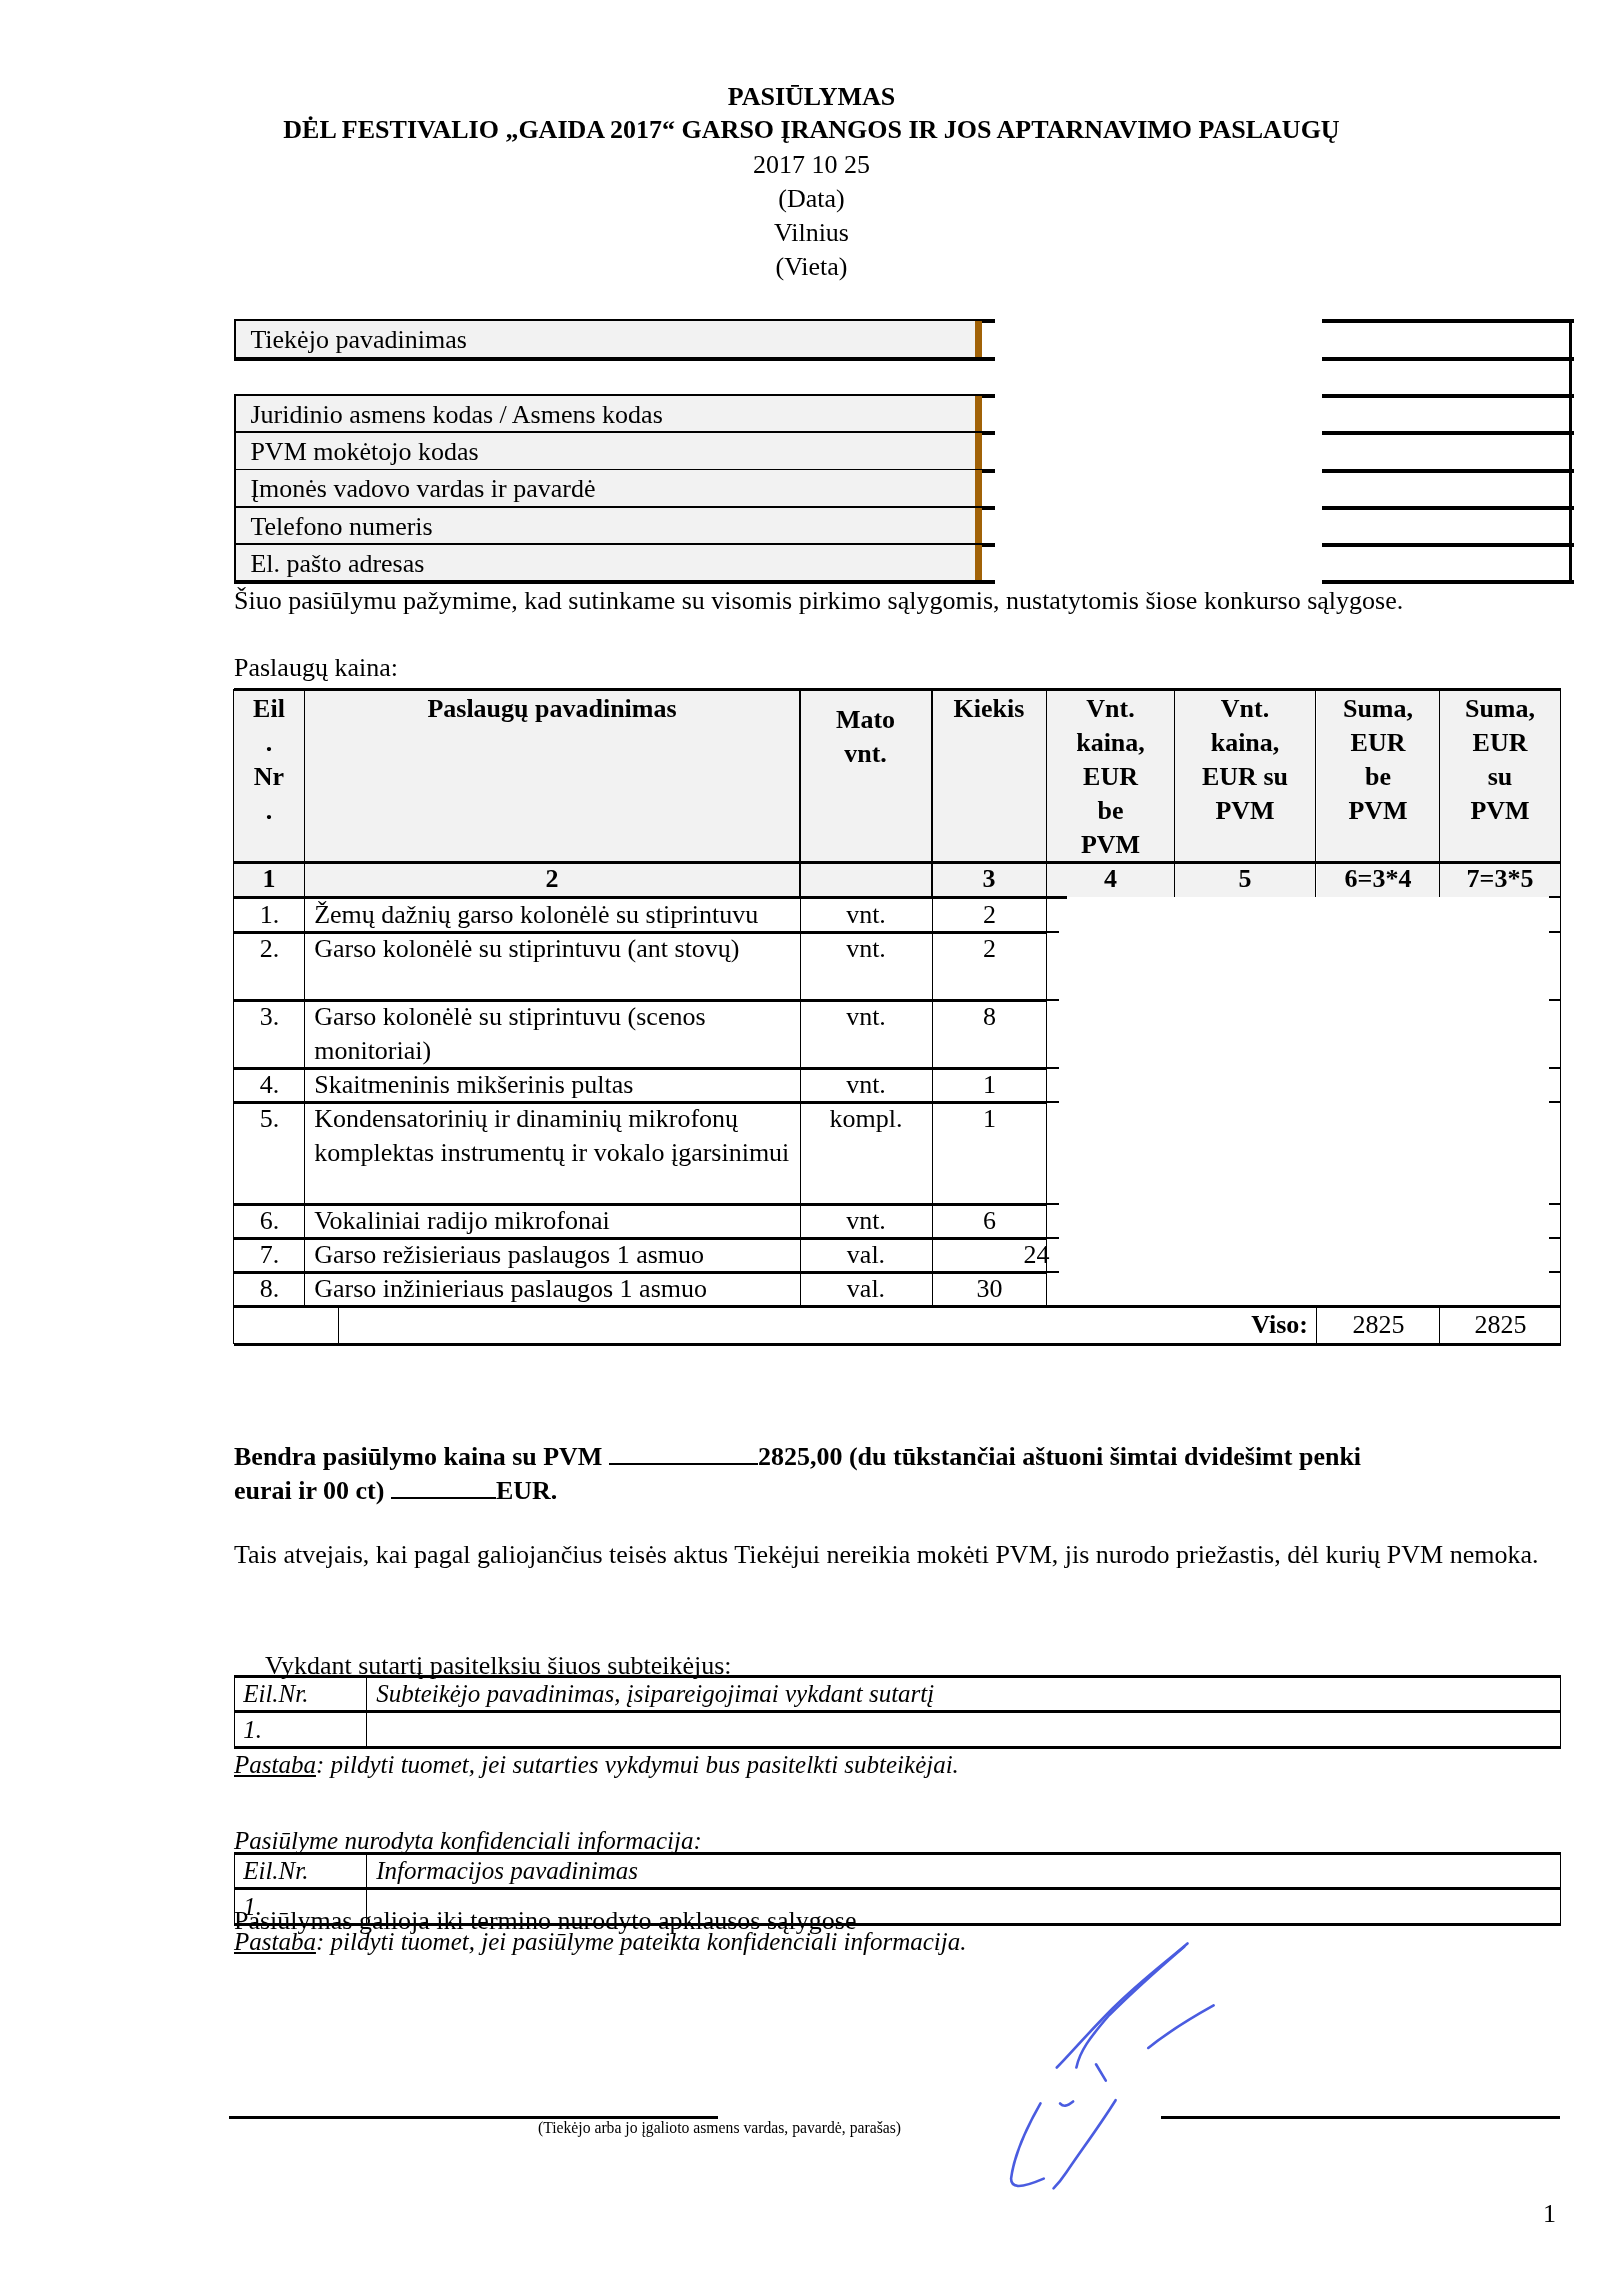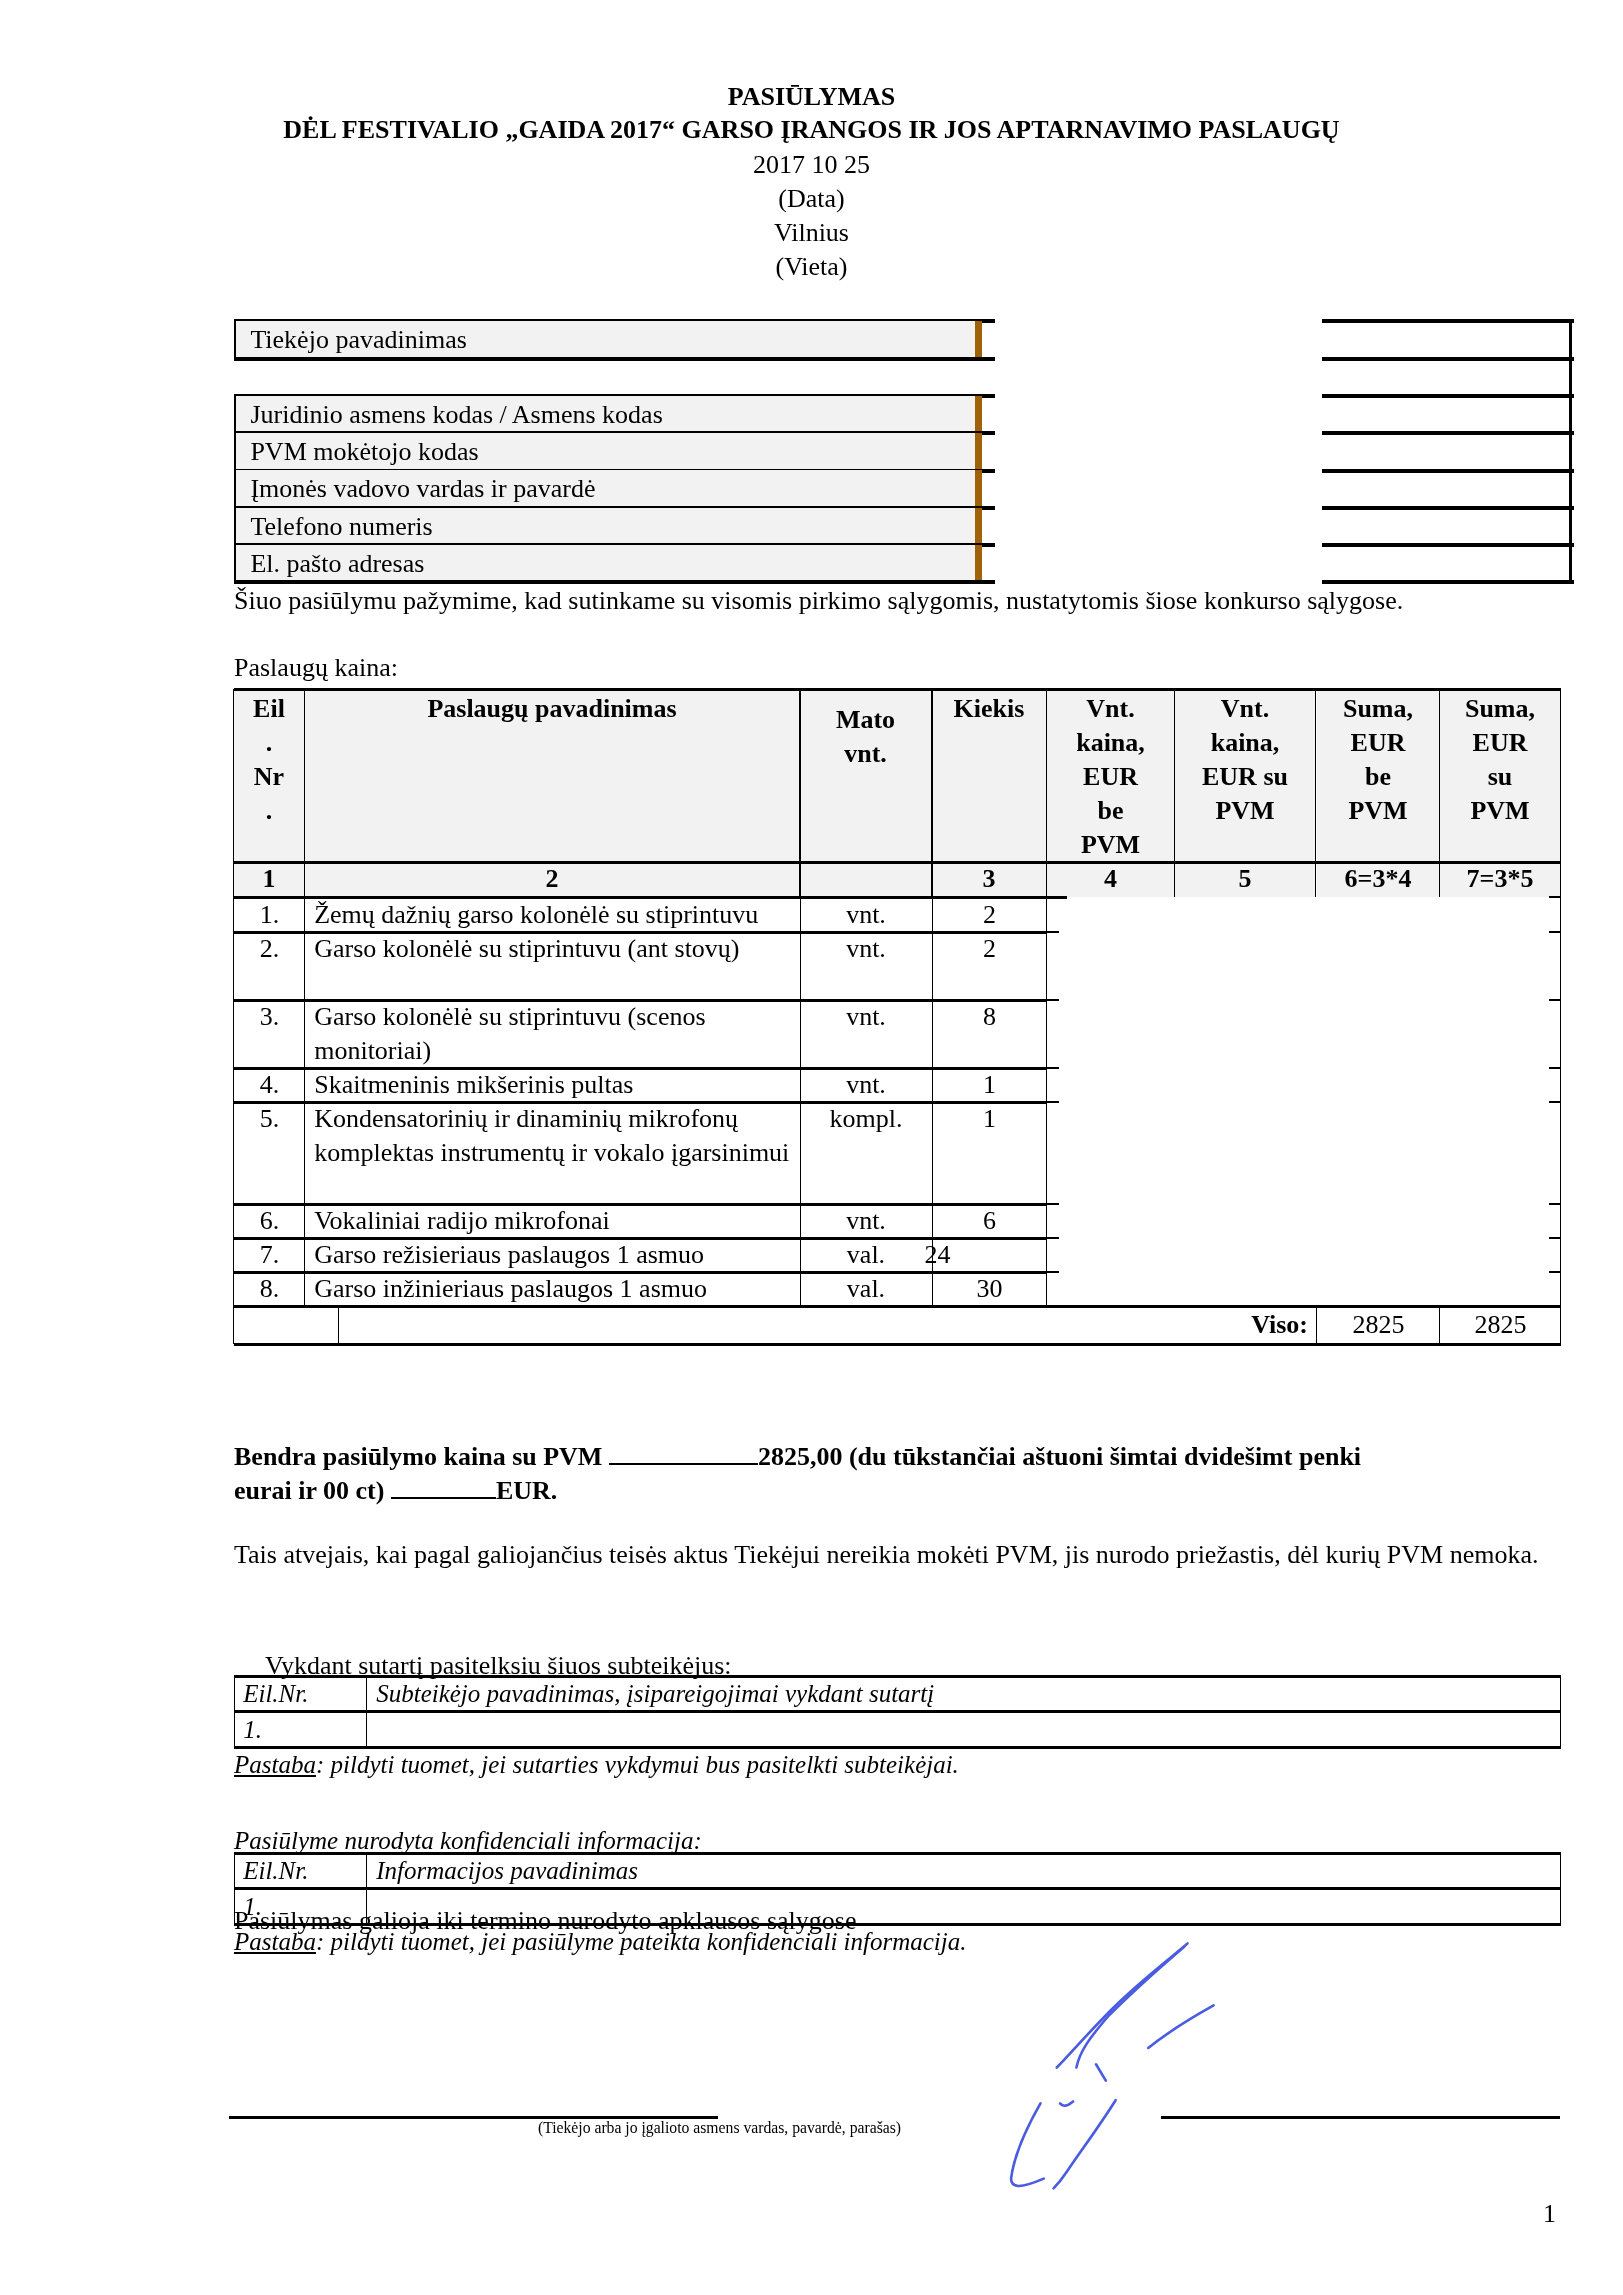--- a/index.html
+++ b/index.html
@@ -172,21 +172,21 @@
     <div class="cell cell-name" style="left: 305px; top: 1102px; width: 495px;">Kondensatorinių ir dinaminių mikrofonų komplektas instrumentų ir vokalo įgarsinimui</div>
     <div class="cell cell-unit" style="left: 800px; top: 1102px; width: 132px;">kompl.</div>
     <div class="cell cell-qty" style="left: 932px; top: 1102px; width: 115px;">1</div>
     <div class="cell cell-nr" style="left: 234px; top: 1204px; width: 71px;">6.</div>
     <div class="cell cell-name" style="left: 305px; top: 1204px; width: 495px;">Vokaliniai radijo mikrofonai</div>
     <div class="cell cell-unit" style="left: 800px; top: 1204px; width: 132px;">vnt.</div>
     <div class="cell cell-qty" style="left: 932px; top: 1204px; width: 115px;">6</div>
     <div class="cell cell-nr" style="left: 234px; top: 1238px; width: 71px;">7.</div>
     <div class="cell cell-name" style="left: 305px; top: 1238px; width: 495px;">Garso režisieriaus paslaugos 1 asmuo</div>
     <div class="cell cell-unit" style="left: 800px; top: 1238px; width: 132px;">val.</div>
-    <div class="cell cell-qty" style="left: 885px; top: 1238px; width: 105px;">24</div>
+    <div class="cell cell-qty" style="left: 984px; top: 1238px; width: 105px;">24</div>
     <div class="cell cell-nr" style="left: 234px; top: 1272px; width: 71px;">8.</div>
     <div class="cell cell-name" style="left: 305px; top: 1272px; width: 495px;">Garso inžinieriaus paslaugos 1 asmuo</div>
     <div class="cell cell-unit" style="left: 800px; top: 1272px; width: 132px;">val.</div>
     <div class="cell cell-qty" style="left: 932px; top: 1272px; width: 115px;">30</div>
     <div class="hline" style="top: 688px; left: 234px; width: 1327px;"></div>
     <div class="hline" style="top: 861px; left: 234px; width: 1327px;"></div>
     <div class="hline" style="top: 896px; left: 234px; width: 833px;"></div>
     <div class="hline" style="top: 931px; left: 234px; width: 813px;"></div>
     <div class="hline" style="top: 999px; left: 234px; width: 813px;"></div>
     <div class="hline" style="top: 1067px; left: 234px; width: 813px;"></div>

